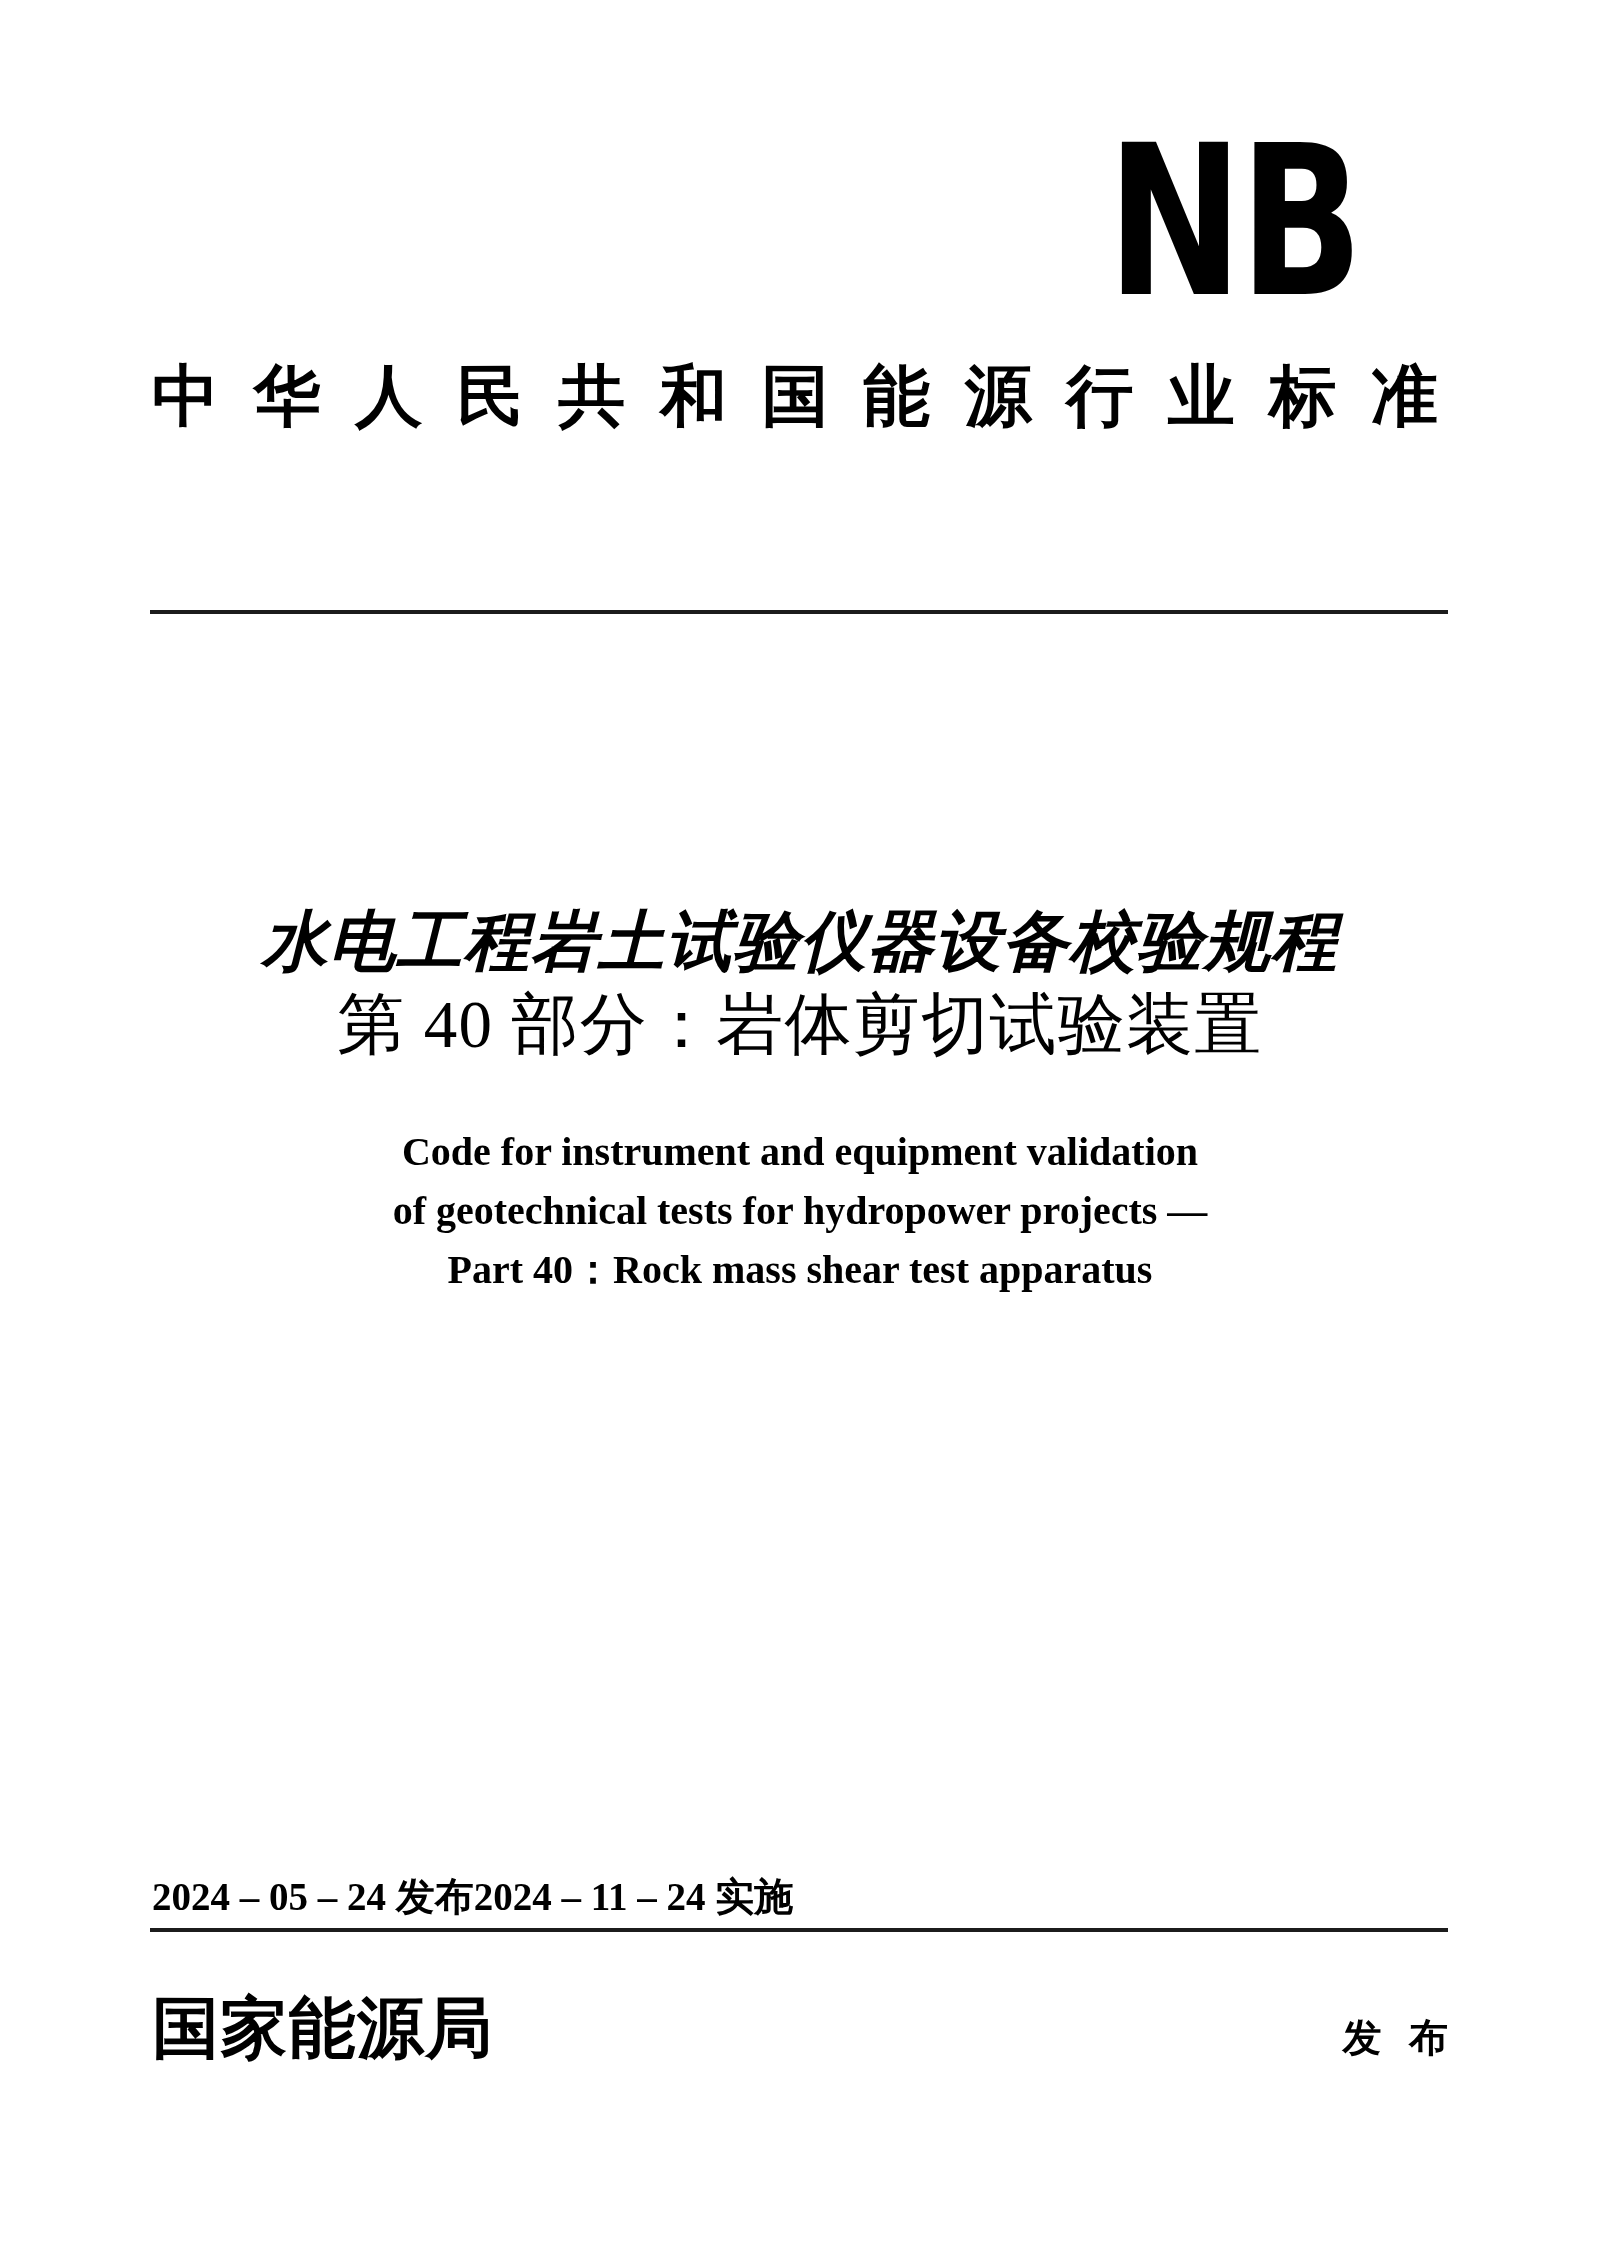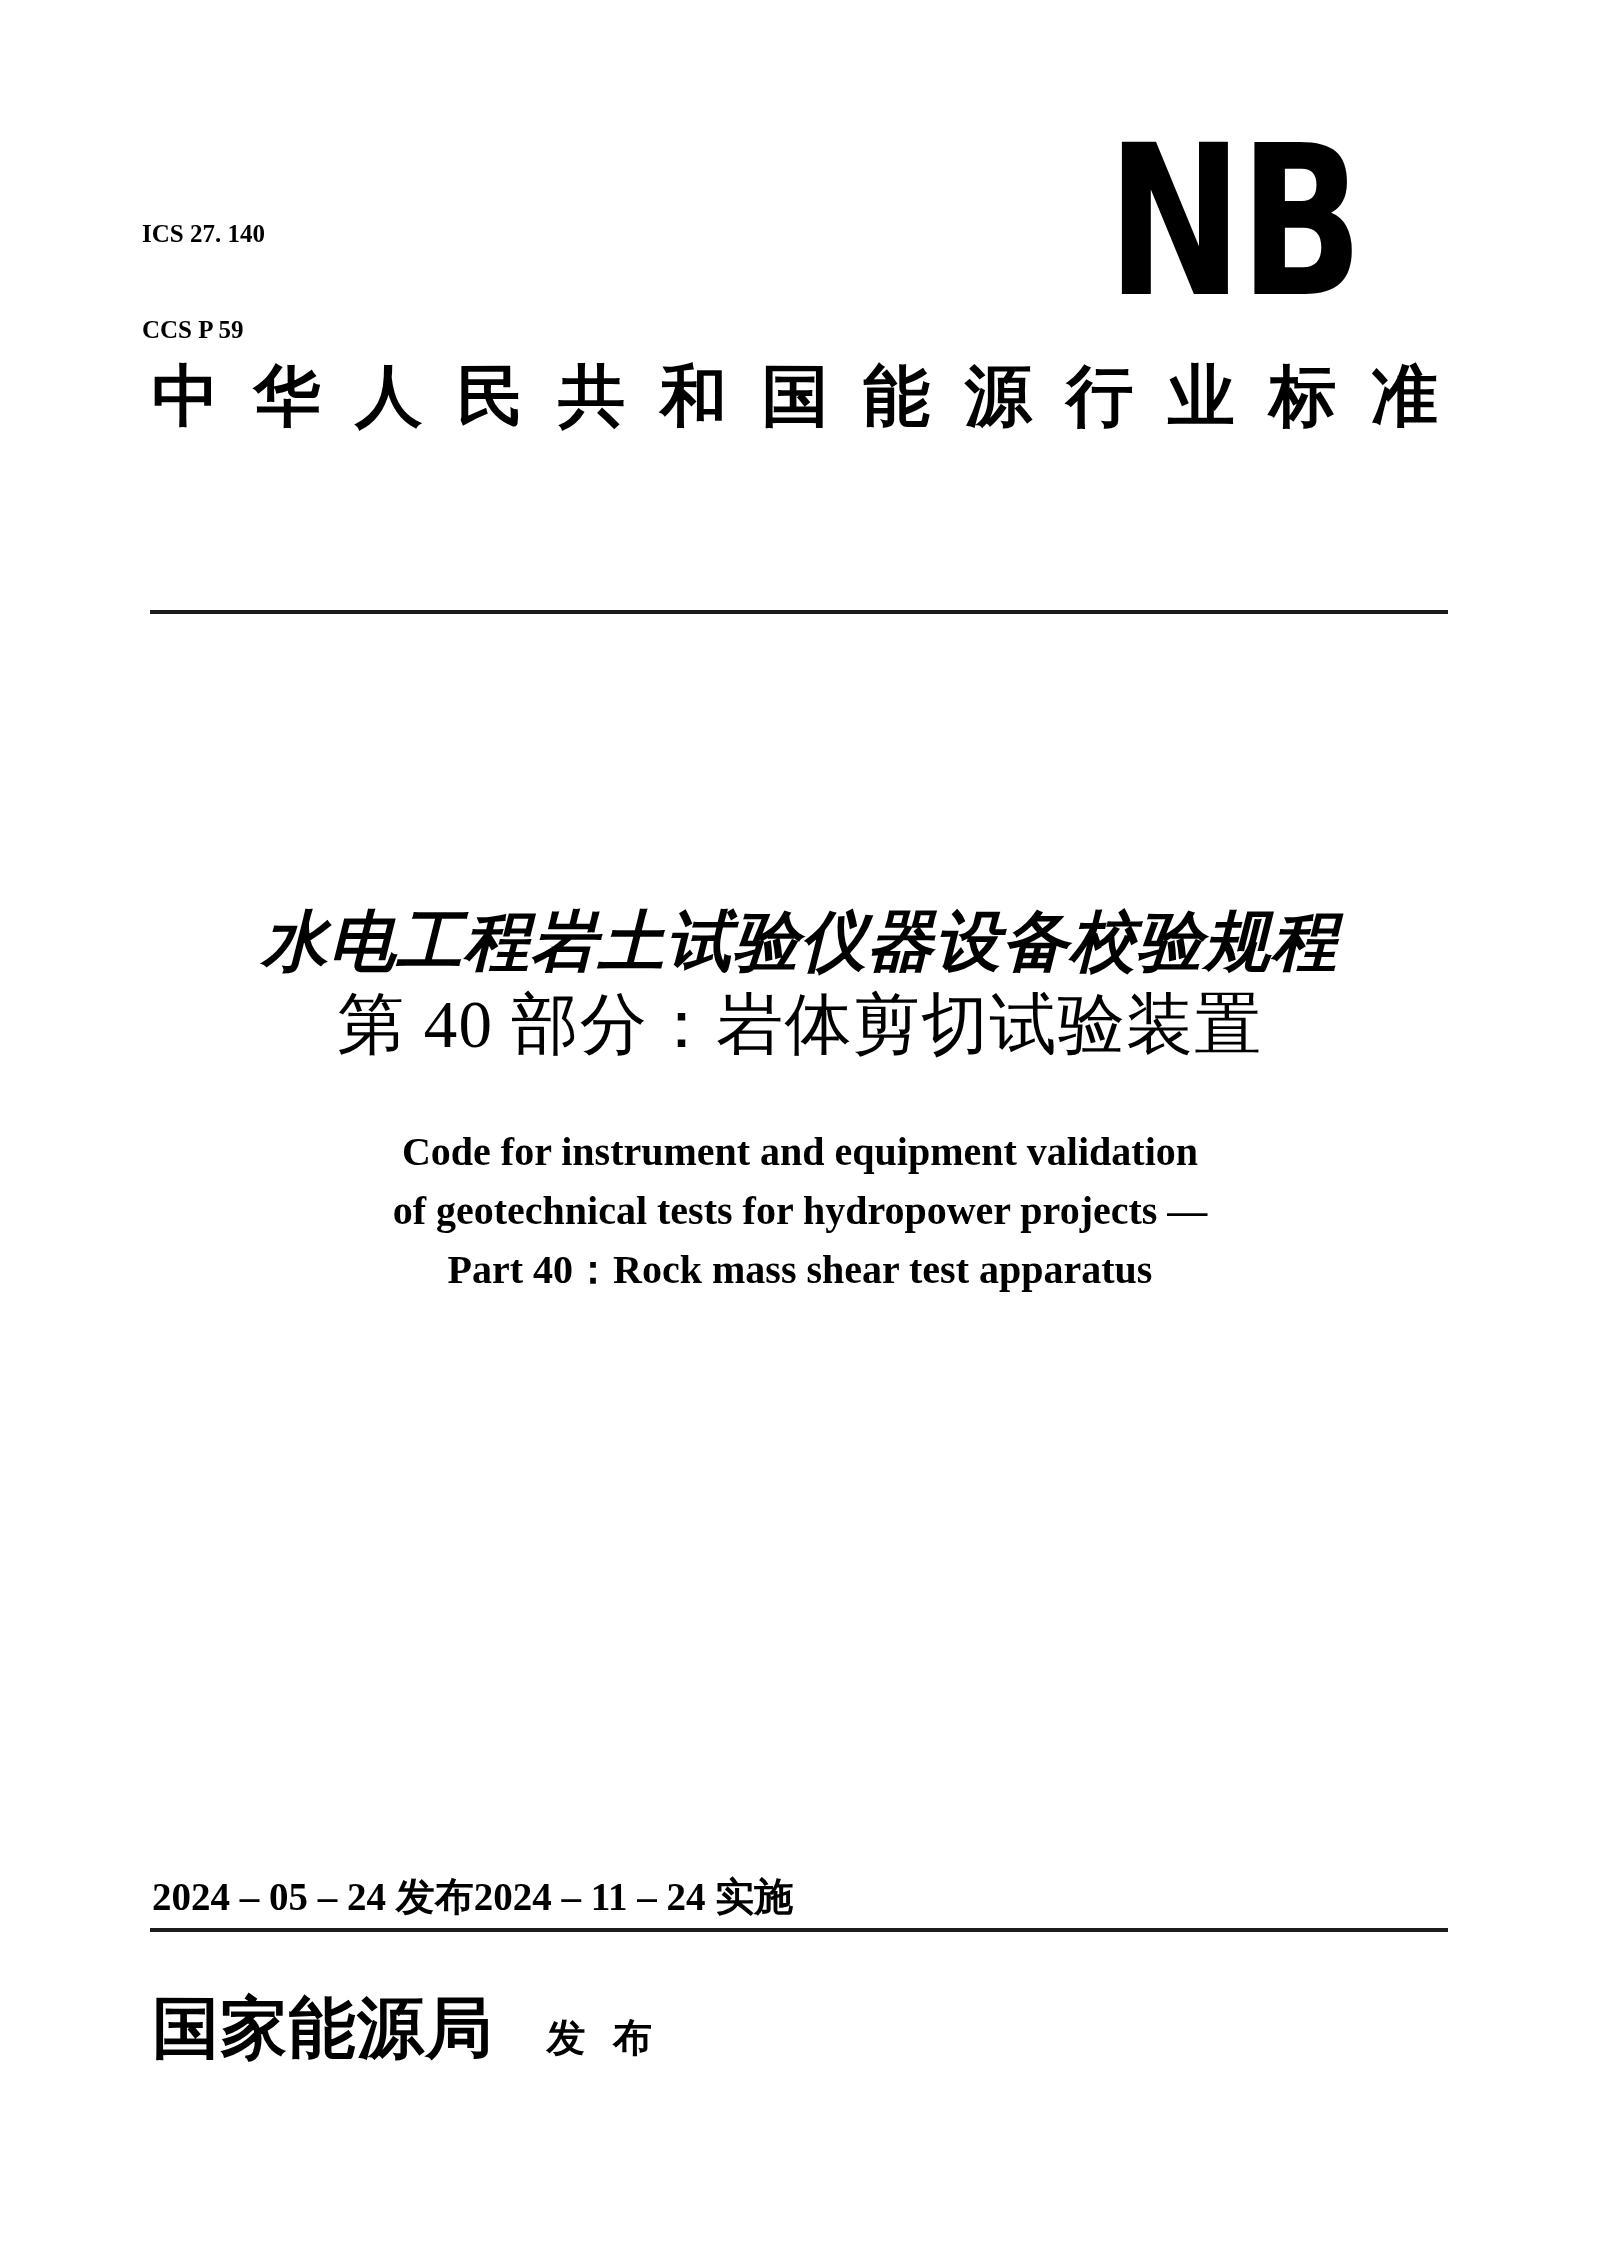--- a/index.html
+++ b/index.html
@@ -124,21 +124,21 @@
     white-space: nowrap;
   }
 
   
   .issuer-row {
     position: absolute;
     left: 152px;
     width: 1296px;
     top: 1990px;
     display: flex;
-    justify-content: flex-start;
+    justify-content: space-between;
     align-items: baseline;
     gap: 53px;
     white-space: nowrap;
   }
   .issuer-name {
     font-size: 67px;
     font-weight: bold;
     letter-spacing: 1.3px;
     line-height: 76px;
   }
@@ -146,24 +146,20 @@
     font-size: 39px;
     font-weight: bold;
     word-spacing: 17.7px;
   }
 </style>
 </head>
 <body>
 
 <div class="page">
 
-  <div class="ics-block">
-    <div>ICS 27. 140</div>
-    <div>CCS P 59</div>
-  </div>
 
   <div class="nb-logo">NB</div>
 
   <div class="header-title">
       <span>中</span>
       <span>华</span>
       <span>人</span>
       <span>民</span>
       <span>共</span>
       <span>和</span>

